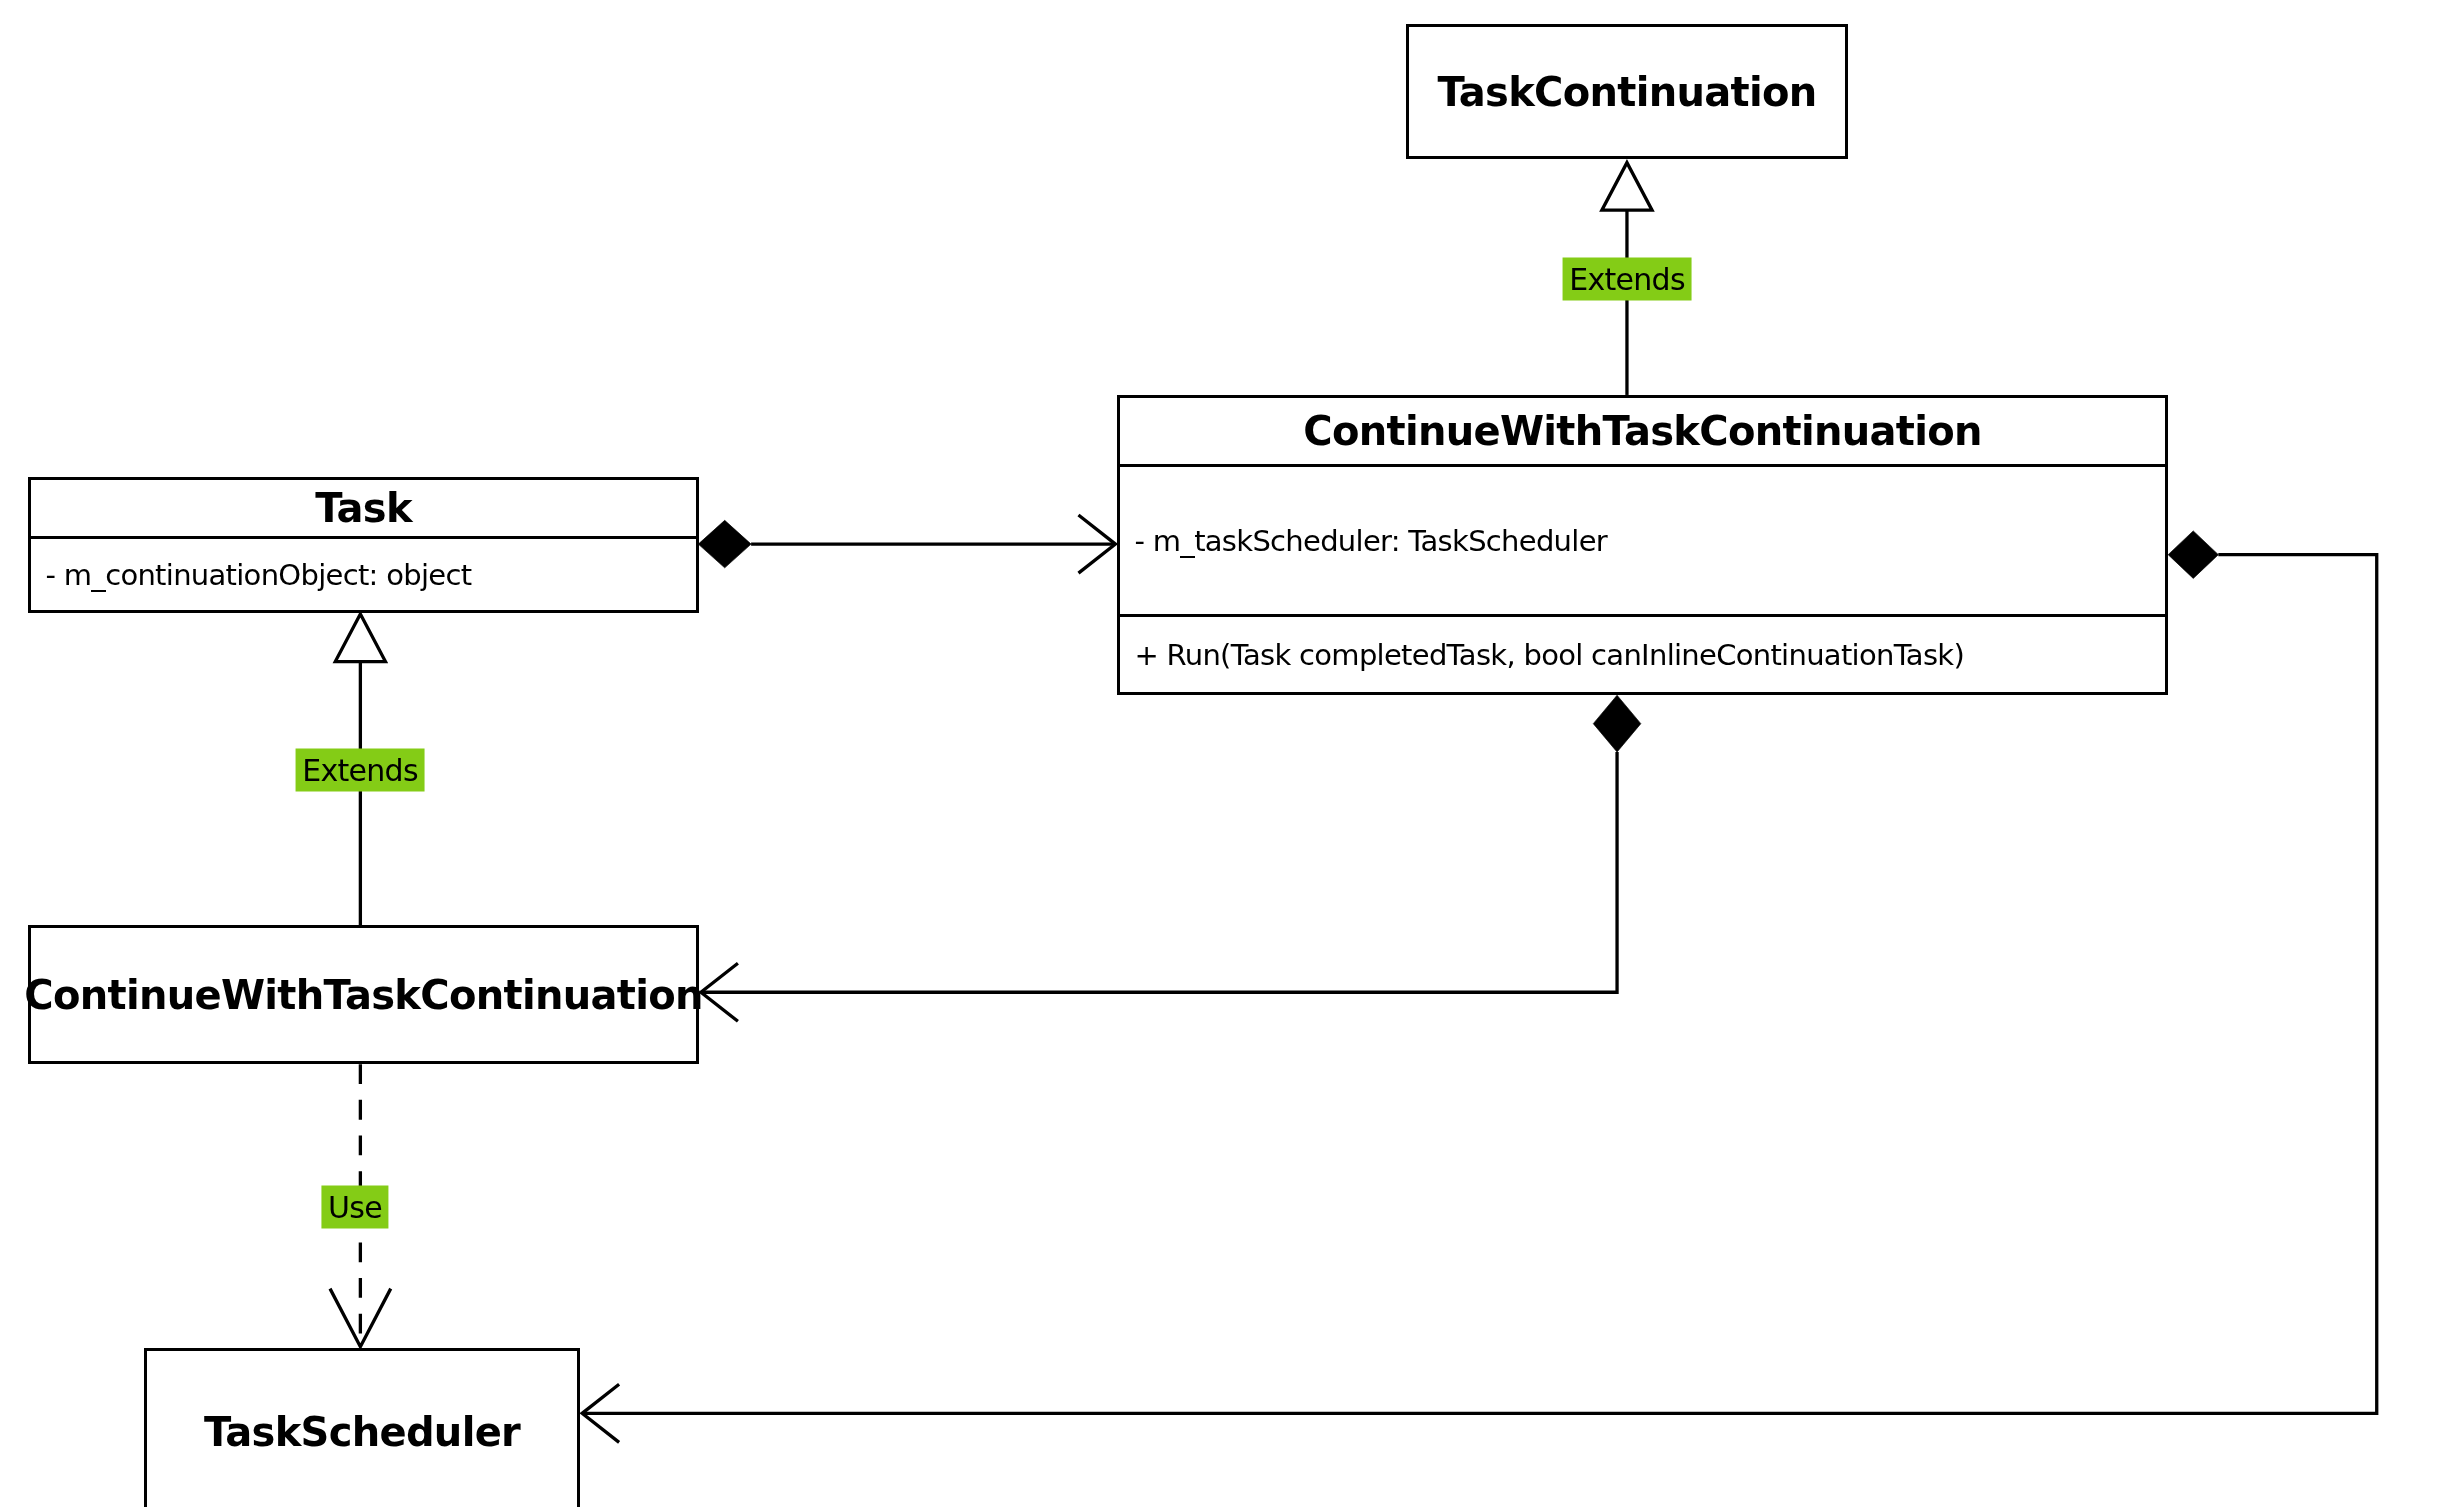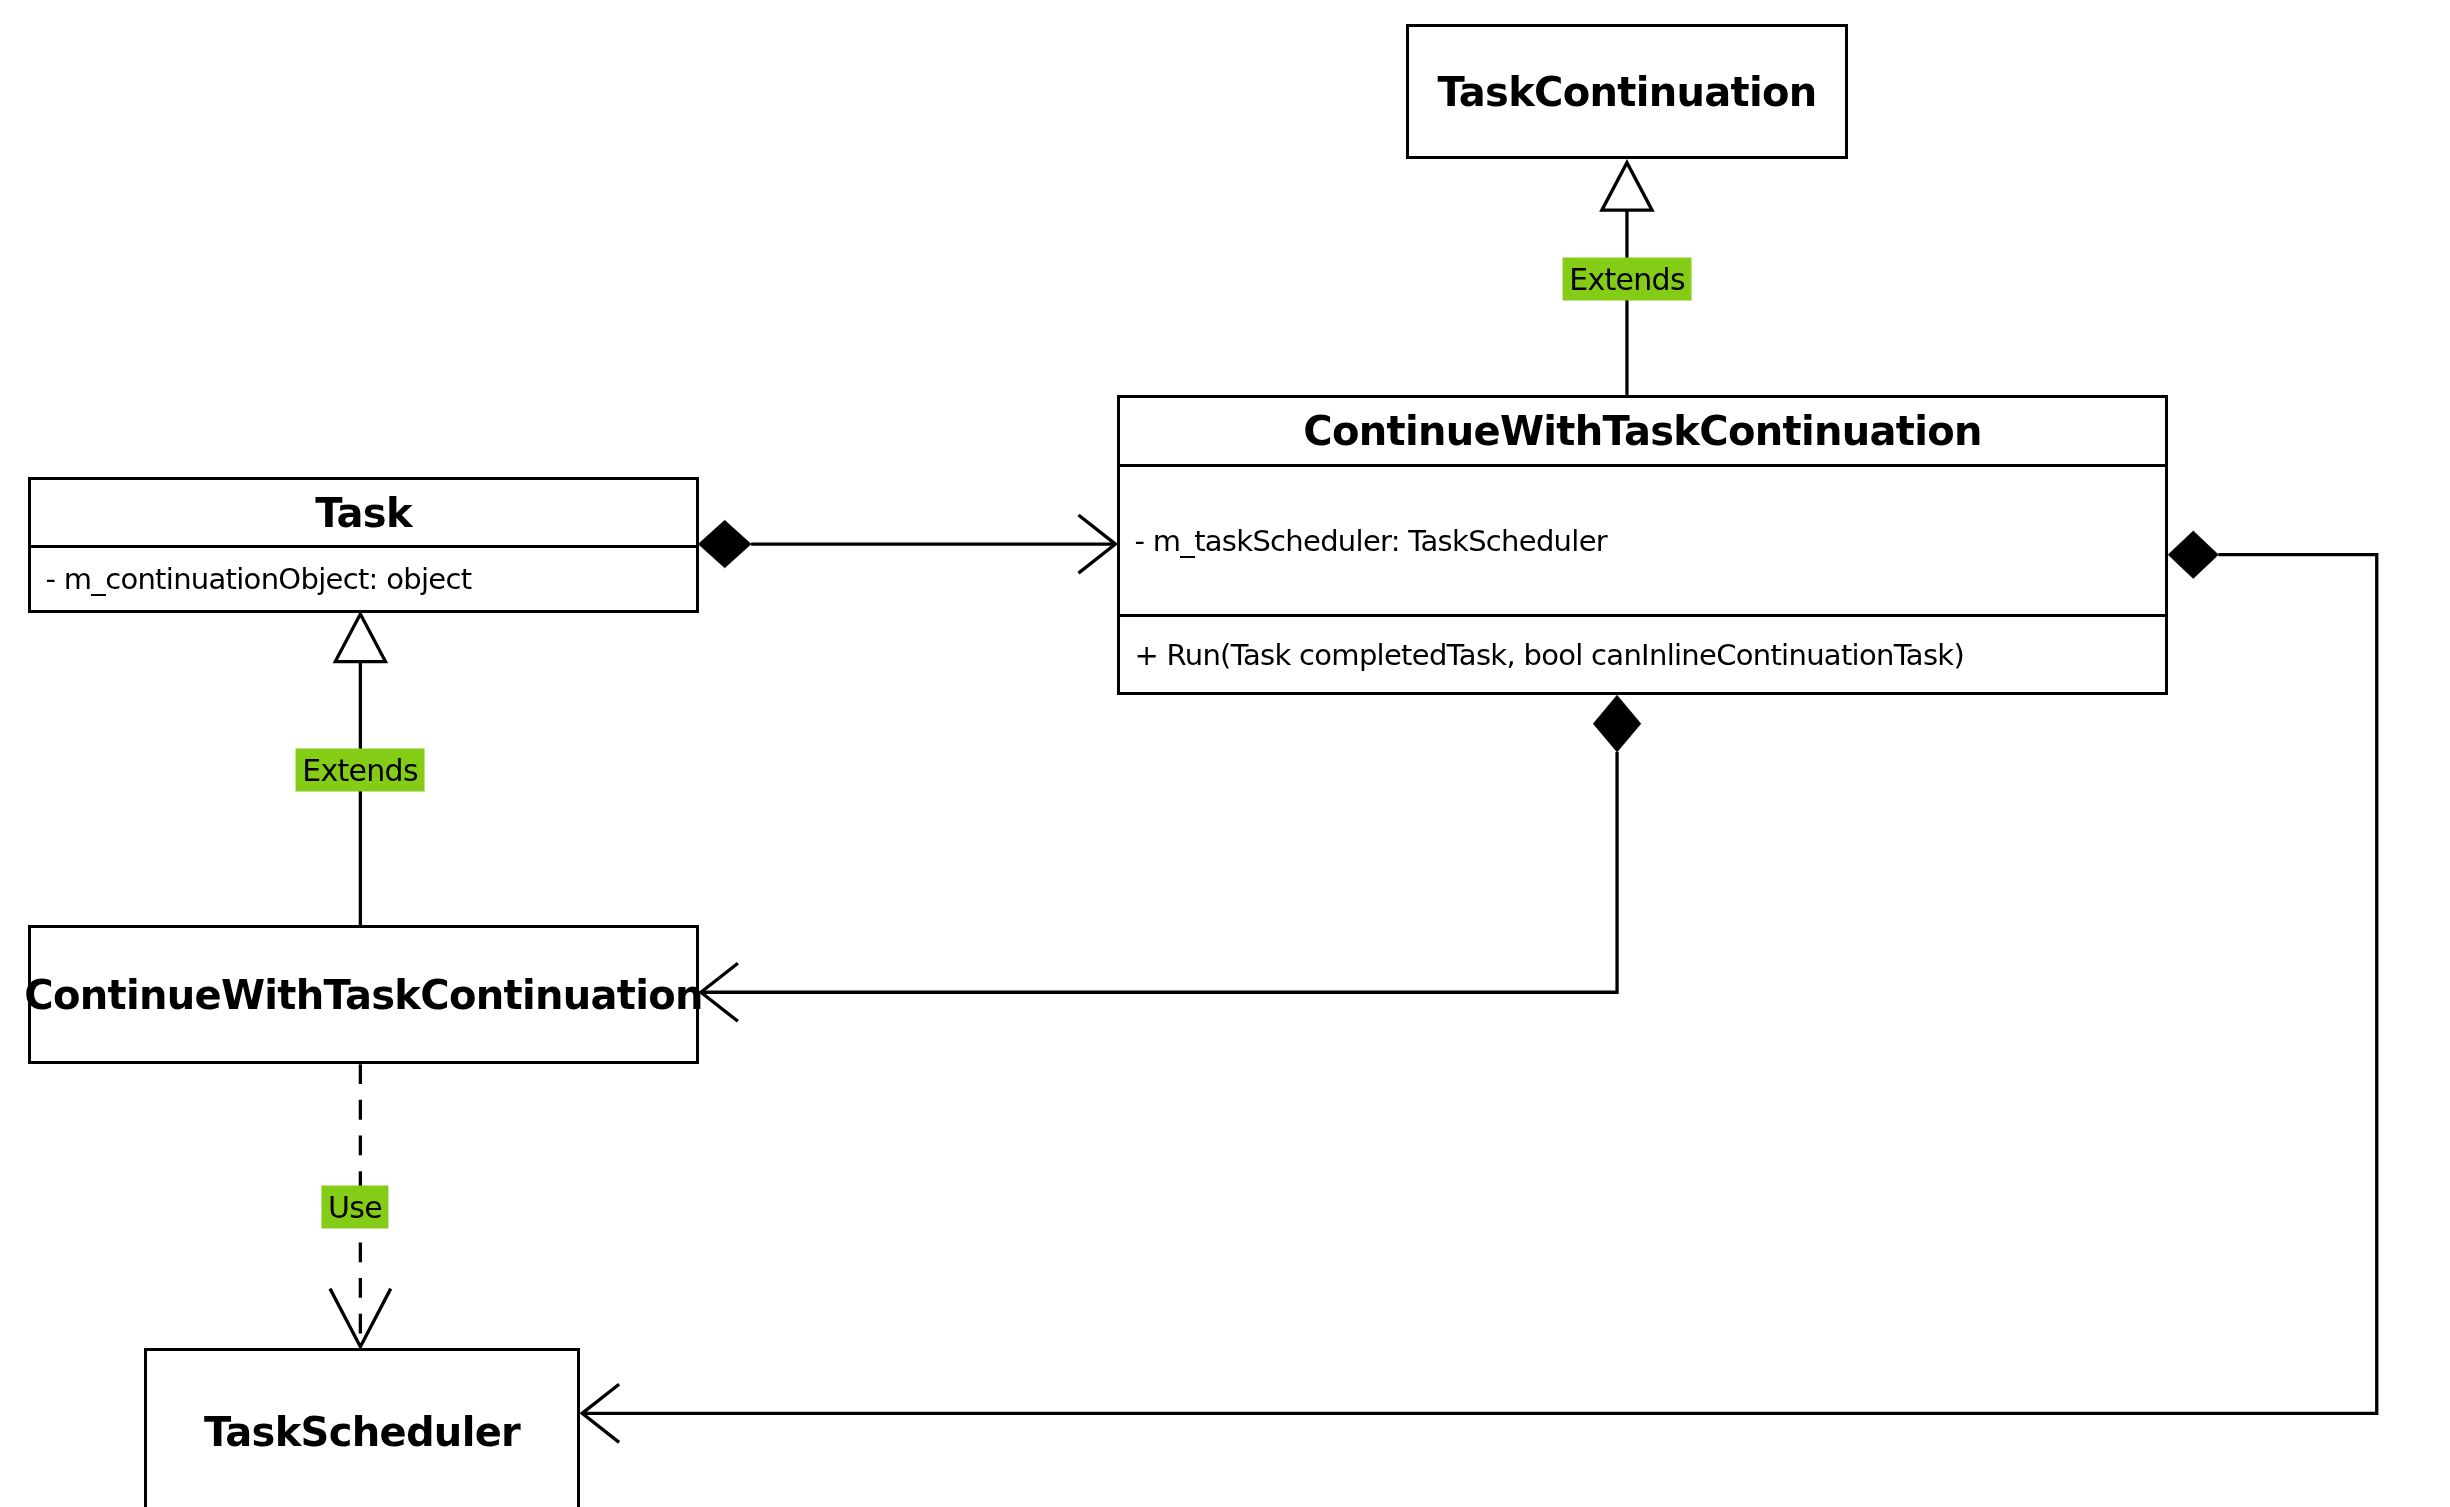--- a/index.html
+++ b/index.html
@@ -108,21 +108,21 @@
     <div class="uml-title" style="height:66px;">ContinueWithTaskContinuation</div>
     <div class="uml-section" style="height:150px;">
       <div class="uml-member">- m_taskScheduler: TaskScheduler</div>
     </div>
     <div class="uml-section" style="flex:1;">
       <div class="uml-member">+ Run(Task completedTask, bool canInlineContinuationTask)</div>
     </div>
   </div>
 
   <div class="uml-box" style="left:28px; top:477px; width:671px; height:136px;">
-    <div class="uml-title" style="height:65px;">Task</div>
+    <div class="uml-title" style="height:56px;">Task</div>
     <div class="uml-section" style="flex:1;">
       <div class="uml-member">- m_continuationObject: object</div>
     </div>
   </div>
 
   <div class="uml-box" style="left:28px; top:925px; width:671px; height:139px;">
     <div class="uml-title" style="flex:1;">ContinueWithTaskContinuation</div>
   </div>
 
   <div class="uml-box" style="left:144px; top:1348px; width:436px; height:167px;">

